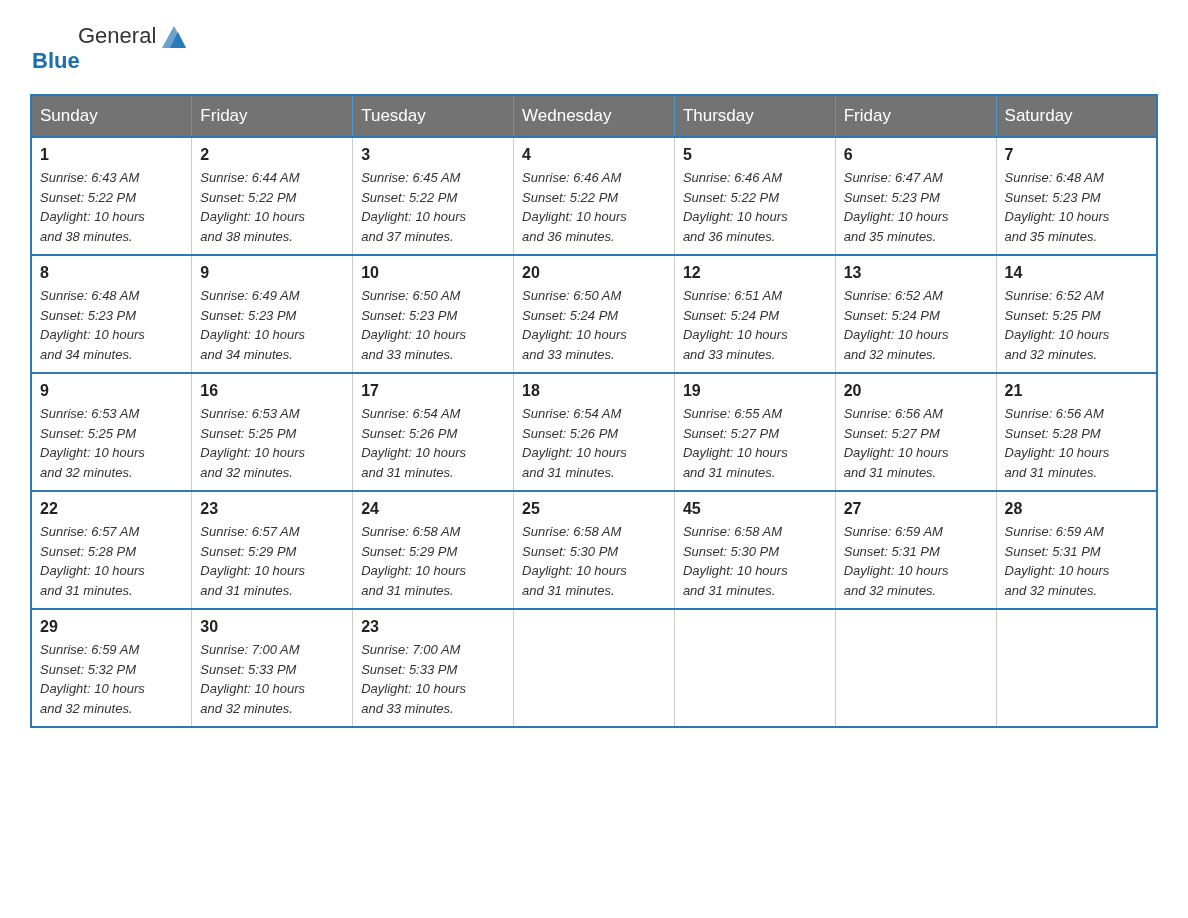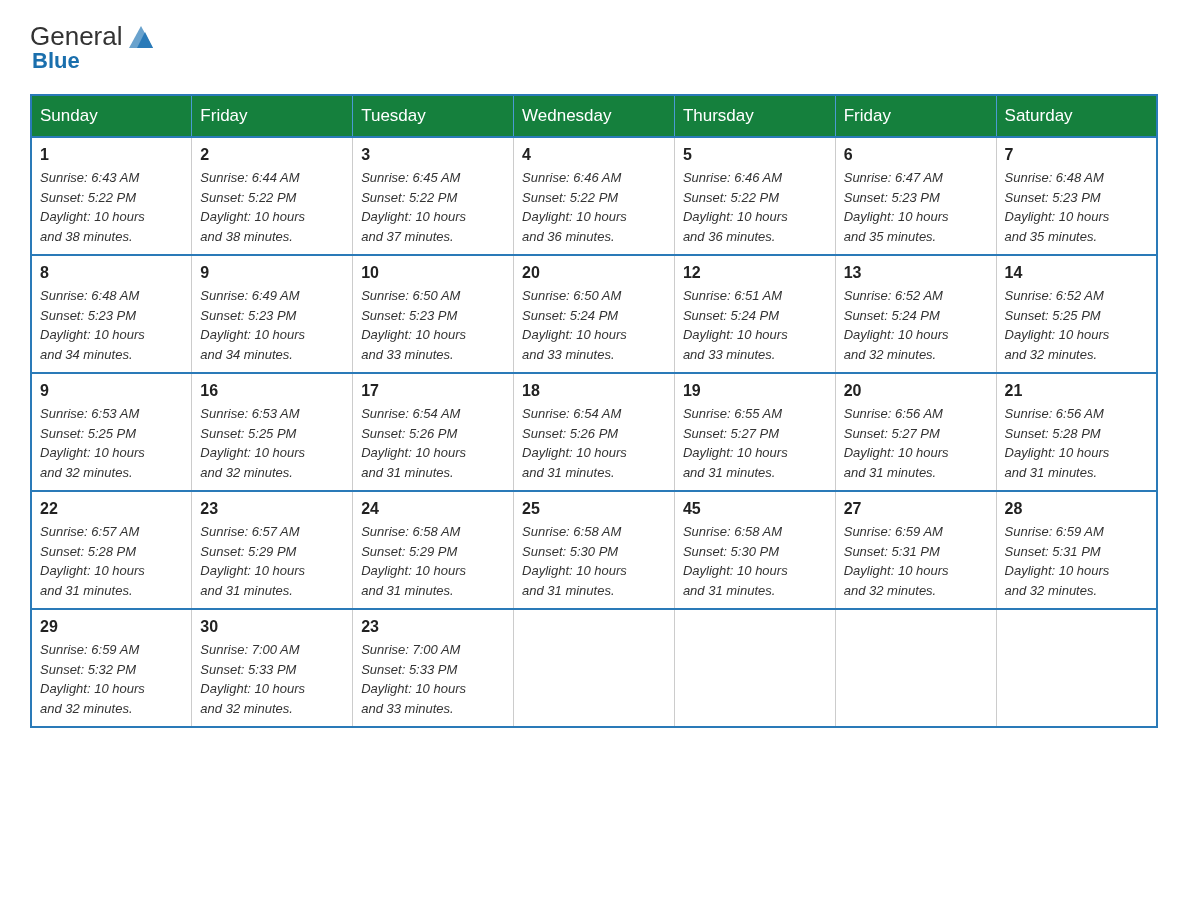--- a/index.html
+++ b/index.html
@@ -34,21 +34,21 @@
       font-size: 20px;
       color: #444;
       margin-top: 4px;
     }
     .calendar {
       width: 100%;
       border-collapse: collapse;
       border: 2px solid #2a7ab8;
     }
     .calendar thead tr th {
-      background-color: #15803d;
+      background-color: #737373;
       color: #fff;
       padding: 10px 8px;
       text-align: left;
       font-size: 17px;
       font-weight: normal;
       border-right: 1px solid #4a9ad4;
     }
     .calendar thead tr th:last-child {
       border-right: none;
     }
@@ -82,21 +82,21 @@
       background: #fff;
     }
   </style>
 </head>
 <body>
 
 <div class="header">
   <div class="logo">
   <div>
     <div style="display:flex; align-items:center; gap:2px;">
-      <span style="font-size:26px; color:#333; font-weight:normal;">General</span>
+      <span style="font-size:22px; color:#333; font-weight:normal;margin-left:48px;">General</span>
       <svg width="32" height="32" viewBox="0 0 32 32" xmlns="http://www.w3.org/2000/svg">
         <polygon points="4,28 16,6 28,28" fill="#2a7ab8" opacity="0.7"></polygon>
         <polygon points="12,28 20,12 28,28" fill="#2a7ab8"></polygon>
       </svg>
     </div>
     <div style="margin-top:-4px; padding-left:2px;">
       <span style="font-size:22px; font-weight:bold; color:#1a6fad;">Blue</span>
     </div>
   </div>
 </div>

